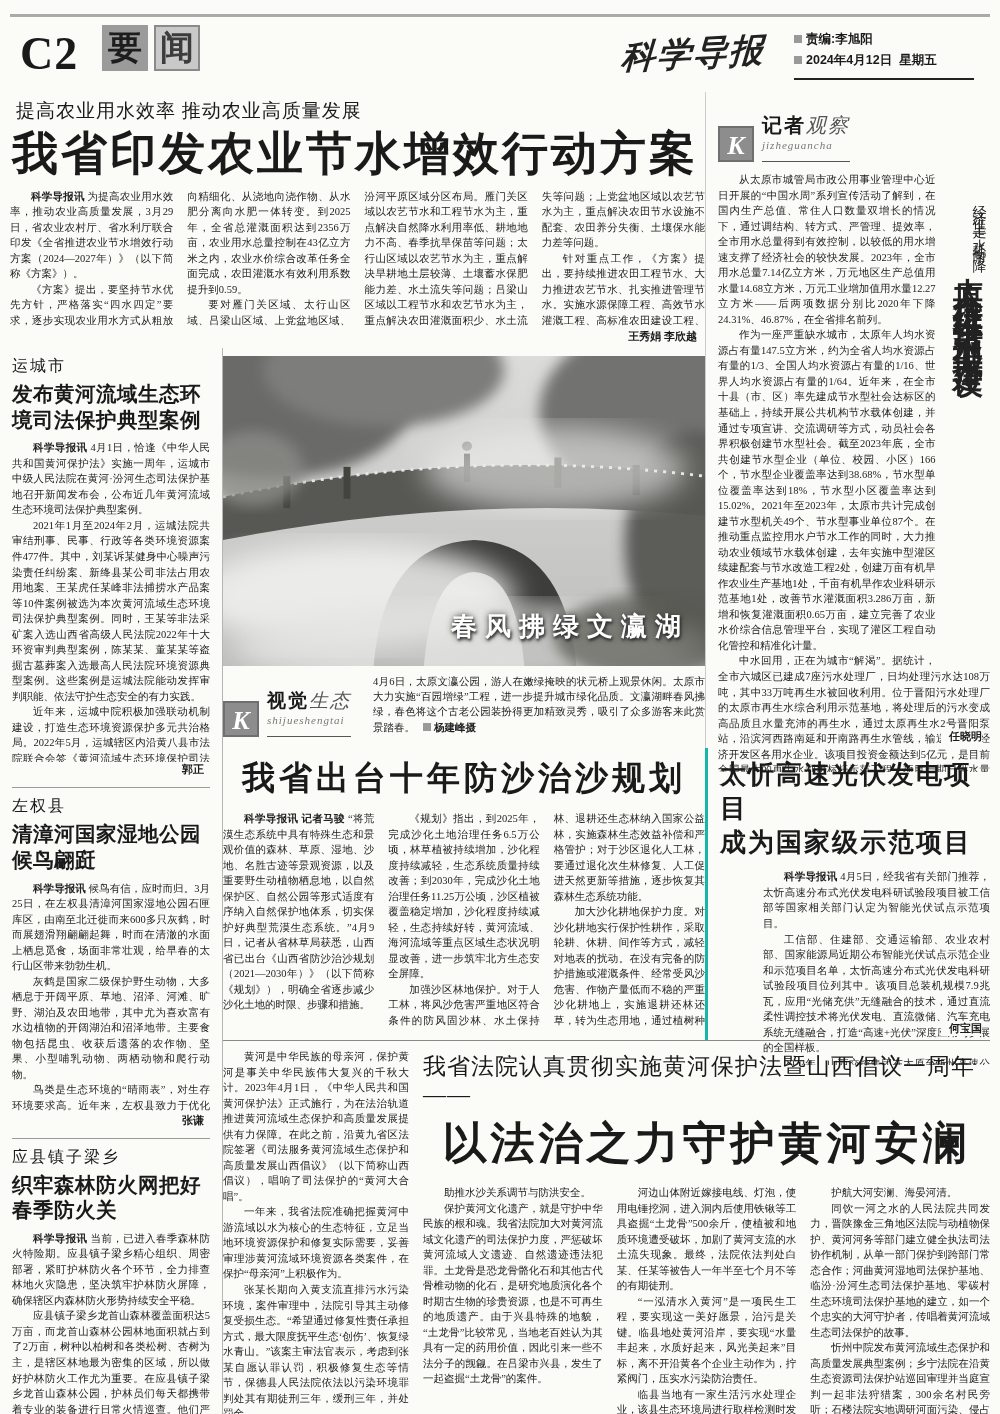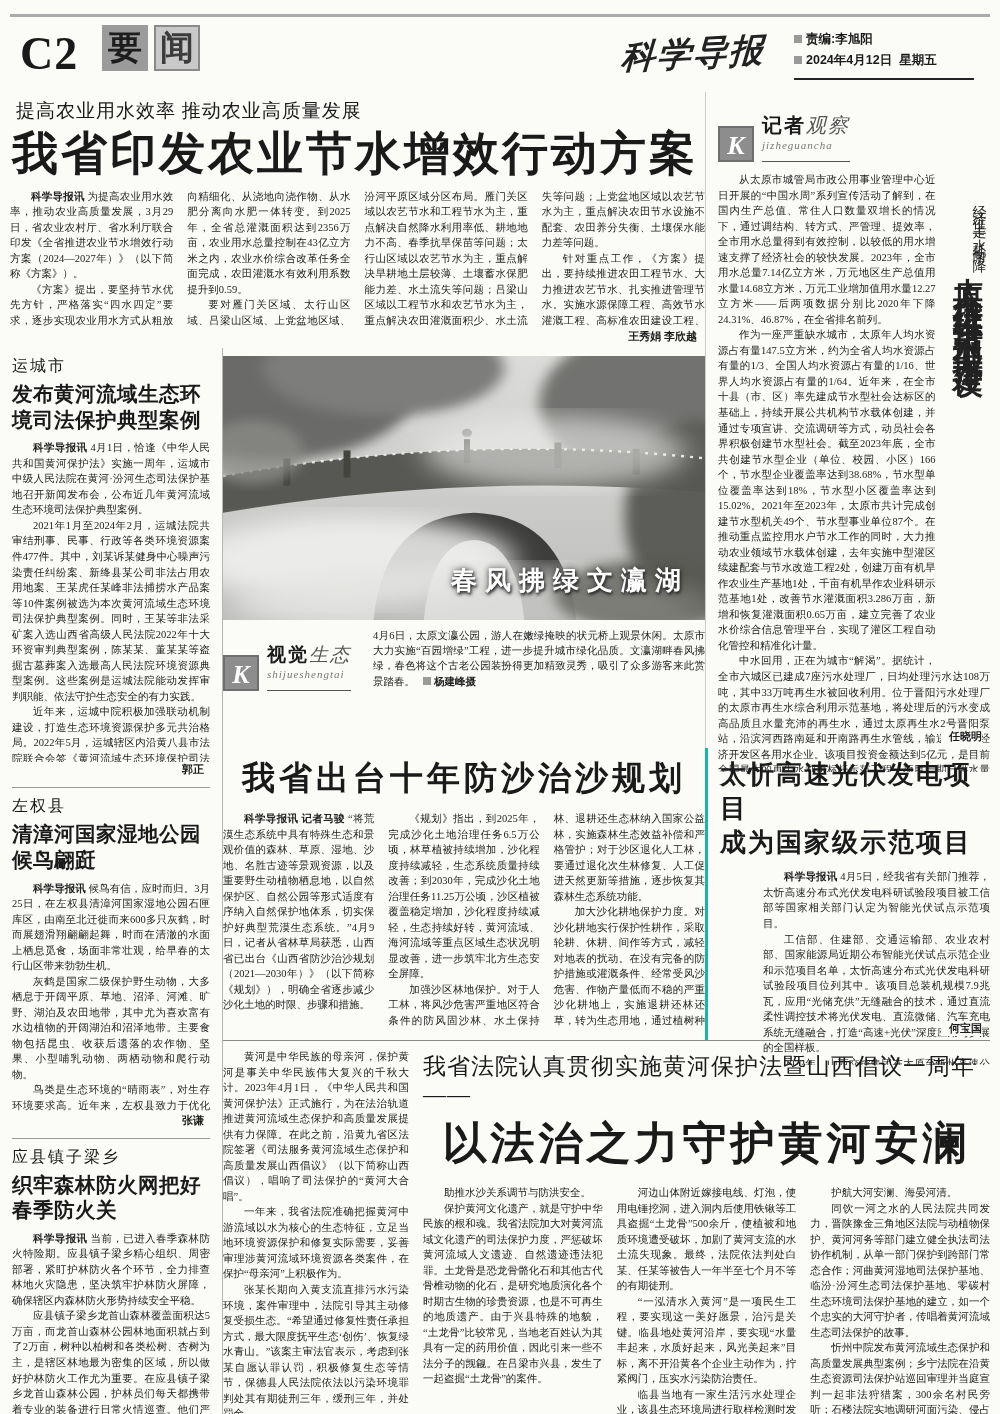--- a/index.html
+++ b/index.html
@@ -48,21 +48,21 @@
   
   .leftcol{grid-area:3/1/6/2;border-right:1px solid #b5b5b5;padding:8px 12px 0 2px;}
   .lc-art{position:relative;}
   .lc-art + .lc-art{border-top:1px solid #9a9a9a;margin-top:10px;padding-top:8px;}
   .lc-kicker{font-size:16px;letter-spacing:2px;margin-bottom:4px;}
   .lc-hl{font-size:20.5px;font-weight:700;letter-spacing:0.5px;margin:0 0 8px 0;line-height:1.25;}
   .lc-body{overflow:hidden;}
   .lc-body.h1{max-height:322px;} .lc-body.h2{max-height:232px;} .lc-body.h3{max-height:316px;}
   
   .photo-zone{grid-area:3/2/4/3;position:relative;padding-top:8px;}
-  .photo{position:relative;width:100%;height:264px;overflow:hidden;background:#cfcfcf;}
+  .photo{position:relative;width:100%;height:310px;overflow:hidden;background:#cfcfcf;}
   .photo svg{display:block;width:100%;height:100%;}
   .overlay-title{position:absolute;right:16px;bottom:22px;color:#fff;font-size:26px;font-weight:900;
                  letter-spacing:8px;text-shadow:0 0 6px #333,1px 2px 3px #222;}
   .caption-row{display:flex;gap:12px;margin-top:8px;align-items:flex-start;}
   .badge{min-width:138px;display:flex;gap:8px;align-items:flex-end;}
   .badge .ob-cn{font-size:19px;}
   .caption-text{font-size:10.5px;line-height:1.45;text-align:justify;color:#222;}
   .credit{font-weight:bold;white-space:nowrap;}
   .sq{display:inline-block;width:8px;height:8px;background:#9a9a9a;margin:0 3px 0 8px;}
   

